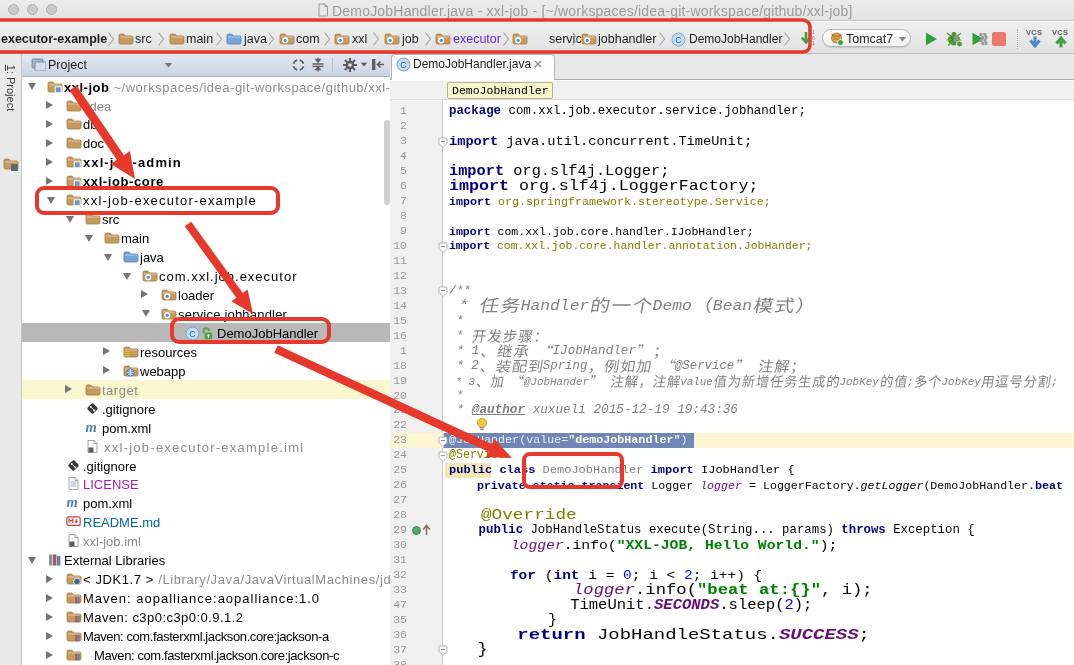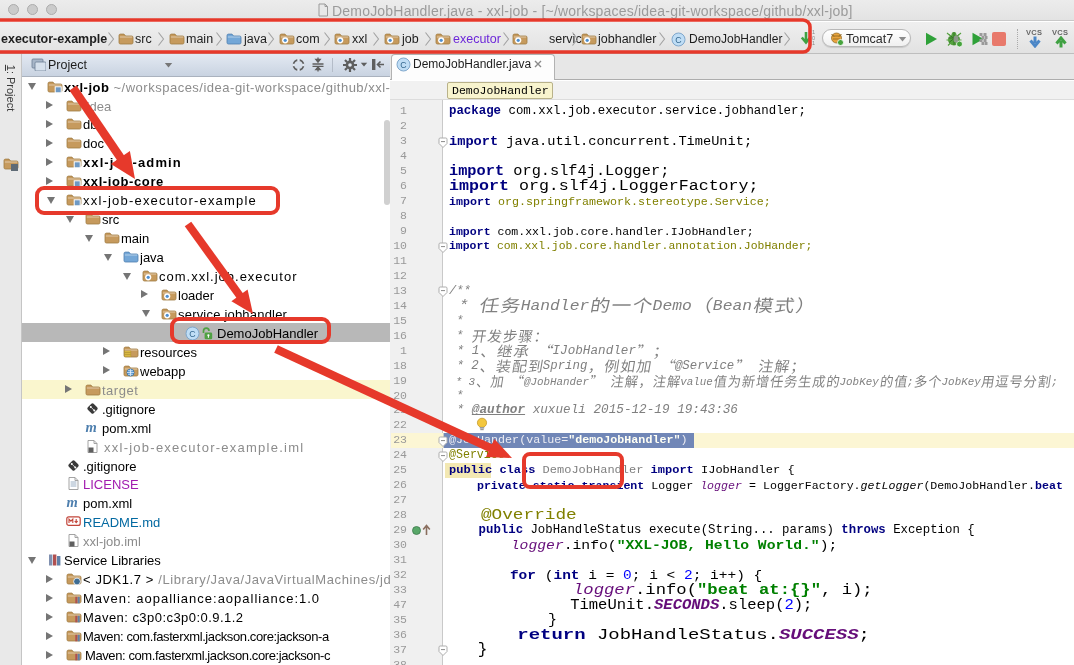--- a/index.html
+++ b/index.html
@@ -392,21 +392,21 @@
     <path d="M9 1.5 L9 4.5 H12" fill="none" stroke="#9A9A9A" stroke-width="0.9"></path>
     <rect x="3.5" y="8.5" width="5" height="5" fill="#5F5F5F"></rect>
   </svg>
 <div class="trt" style="left:83.0px;top:534.3px;width:307px;overflow:hidden;color:#8C8C8C">xxl-job.iml</div>
 <div style="position:absolute;left:28.0px;top:556.8px;width:0;height:0;border-top:7.5px solid #757575;border-left:4.5px solid transparent;border-right:4.5px solid transparent"></div>
 <svg style="position:absolute;left:47.0px;top:552.2px;" width="16" height="16" viewBox="0 0 16 16">
     <rect x="2" y="2.5" width="3.4" height="11" fill="#8090B0"></rect>
     <rect x="6" y="2.5" width="3.4" height="11" fill="#B05050"></rect>
     <rect x="10" y="4" width="3.4" height="9.5" fill="#6080A8"></rect>
   </svg>
-<div class="trt" style="left:64.0px;top:553.2px;width:326px;overflow:hidden;color:#000">Service Libraries</div>
+<div class="trt" style="left:64.0px;top:553.2px;width:326px;overflow:hidden;color:#000">External Libraries</div>
 <div style="position:absolute;left:46.0px;top:574.7px;width:0;height:0;border-left:7.5px solid #757575;border-top:4.5px solid transparent;border-bottom:4.5px solid transparent"></div>
 <svg style="position:absolute;left:66.0px;top:571.2px;" width="16" height="16" viewBox="0 0 16 16">
     <path d="M1 4.6 Q1 3.1 2.4 3.1 H6 L7.6 5 H13.6 Q15 5 15 6.4 V11.6 Q15 13 13.6 13 H2.4 Q1 13 1 11.6 Z" fill="#C69A5D" stroke="#A07B41" stroke-width="0.8"></path>
     <path d="M1.8 6 H14.2" stroke="#fff" stroke-opacity="0.55" stroke-width="0.9"></path>
     <circle cx="11" cy="10.5" r="3.4" fill="#3E6C93" stroke="#fff" stroke-width="0.8"></circle>
   </svg>
 <div class="trt" style="left:83.0px;top:572.2px;width:307px;overflow:hidden;letter-spacing:0.60px;color:#000">&lt; JDK1.7 &gt; <span style="color:#8C8C8C;font-weight:normal">/Library/Java/JavaVirtualMachines/jdk1.7.0_79</span></div>
 <div style="position:absolute;left:46.0px;top:593.6px;width:0;height:0;border-left:7.5px solid #757575;border-top:4.5px solid transparent;border-bottom:4.5px solid transparent"></div>
 <svg style="position:absolute;left:66.0px;top:590.1px;" width="16" height="16" viewBox="0 0 16 16">
     <path d="M1 4.6 Q1 3.1 2.4 3.1 H6 L7.6 5 H13.6 Q15 5 15 6.4 V11.6 Q15 13 13.6 13 H2.4 Q1 13 1 11.6 Z" fill="#C69A5D" stroke="#A07B41" stroke-width="0.8"></path>
@@ -431,21 +431,21 @@
     <rect x="11.7" y="6.8" width="2" height="6.5" fill="#6080A8"></rect>
   </svg>
 <div class="trt" style="left:83.0px;top:629.0px;width:307px;overflow:hidden;letter-spacing:-0.40px;color:#000">Maven: com.fasterxml.jackson.core:jackson-a</div>
 <div style="position:absolute;left:46.0px;top:650.5px;width:0;height:0;border-left:7.5px solid #757575;border-top:4.5px solid transparent;border-bottom:4.5px solid transparent"></div>
 <svg style="position:absolute;left:66.0px;top:647.0px;" width="16" height="16" viewBox="0 0 16 16">
     <path d="M1 4.6 Q1 3.1 2.4 3.1 H6 L7.6 5 H13.6 Q15 5 15 6.4 V11.6 Q15 13 13.6 13 H2.4 Q1 13 1 11.6 Z" fill="#C69A5D" stroke="#A07B41" stroke-width="0.8"></path>
     <path d="M1.8 6 H14.2" stroke="#fff" stroke-opacity="0.55" stroke-width="0.9"></path>
     <rect x="9.3" y="6.8" width="2" height="6.5" fill="#B05050"></rect>
     <rect x="11.7" y="6.8" width="2" height="6.5" fill="#6080A8"></rect>
   </svg>
-<div class="trt" style="left:85px;top:648.0px;width:307px;overflow:hidden;letter-spacing:-0.40px;color:#000">Maven: com.fasterxml.jackson.core:jackson-c</div>
+<div class="trt" style="left:94px;top:648.0px;width:307px;overflow:hidden;letter-spacing:-0.40px;color:#000">Maven: com.fasterxml.jackson.core:jackson-c</div>
 <div style="position:absolute;left:384px;top:120px;width:6px;height:85px;background:#D0D0D0;border-radius:3px"></div>
 
 <div style="position:absolute;left:390px;top:54px;width:684px;height:26px;background:#E7E7E7;border-bottom:1px solid #ADADAD"></div>
 <div style="position:absolute;left:391px;top:54px;width:164px;height:26px;background:#FDFDFD;border:1px solid #B2B2B2;border-bottom:none;border-radius:4px 4px 0 0"></div>
 <svg style="position:absolute;left:396.0px;top:57.0px;" width="15" height="15" viewBox="0 0 15 15">
     <circle cx="7.5" cy="7.5" r="6.5" fill="#BFDDF5" stroke="#7FA7CC" stroke-width="1"></circle>
     <text x="7.5" y="10.88" font-family="Liberation Sans" font-size="8.775" fill="#35688F" text-anchor="middle">C</text>
   </svg>
 <div style="position:absolute;left:413px;top:57px;font:12px 'Liberation Sans';color:#1e1e1e">DemoJobHandler.java</div>
 <svg style="position:absolute;left:533px;top:59px" width="10" height="10">

